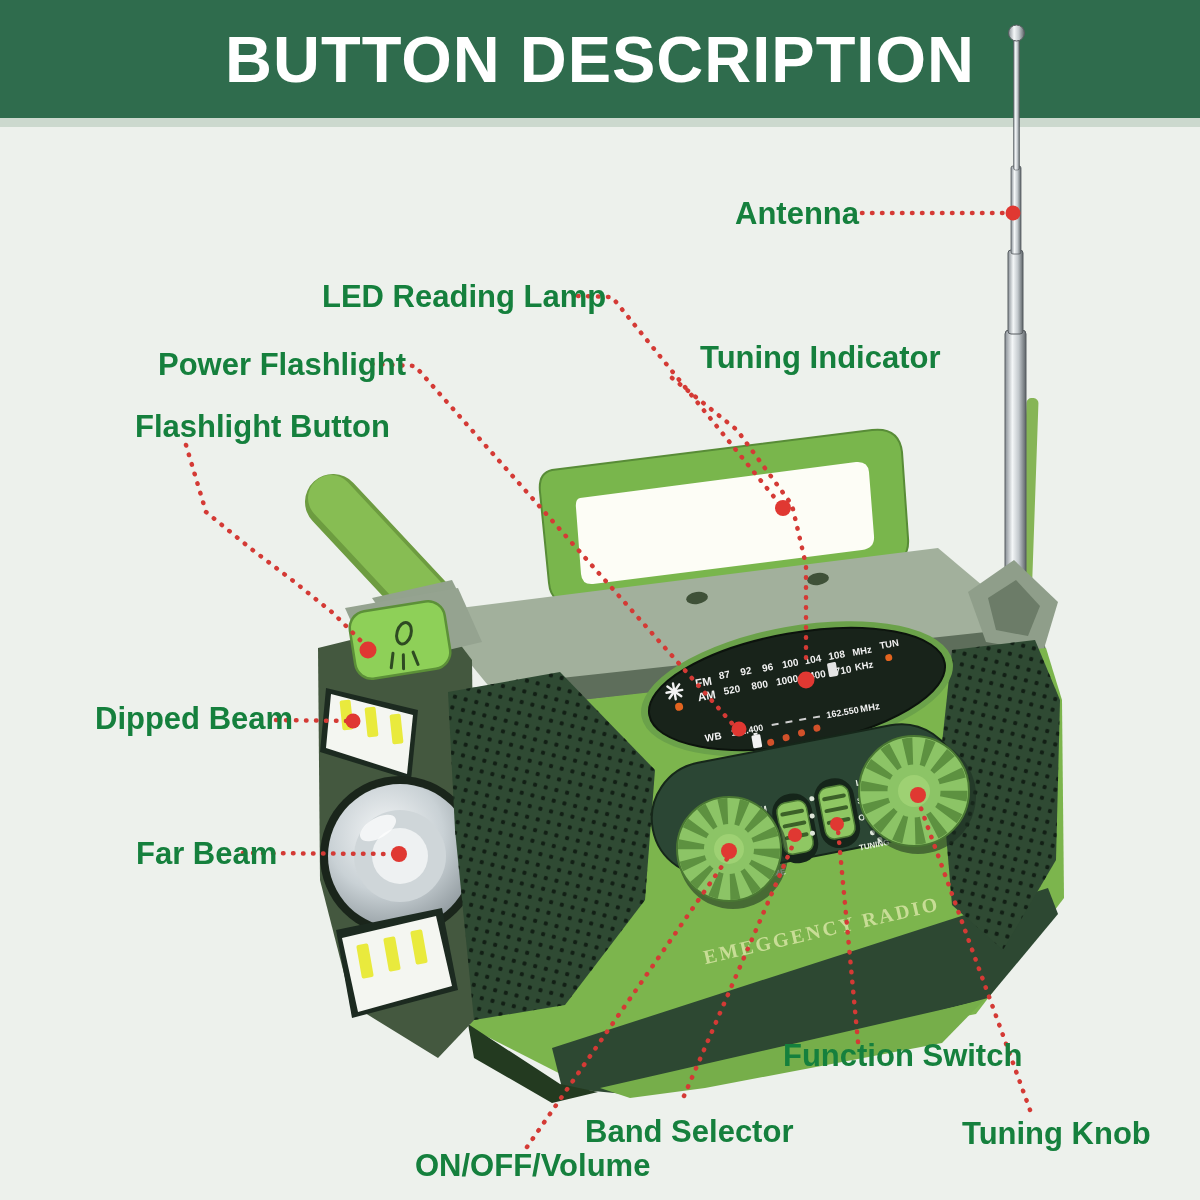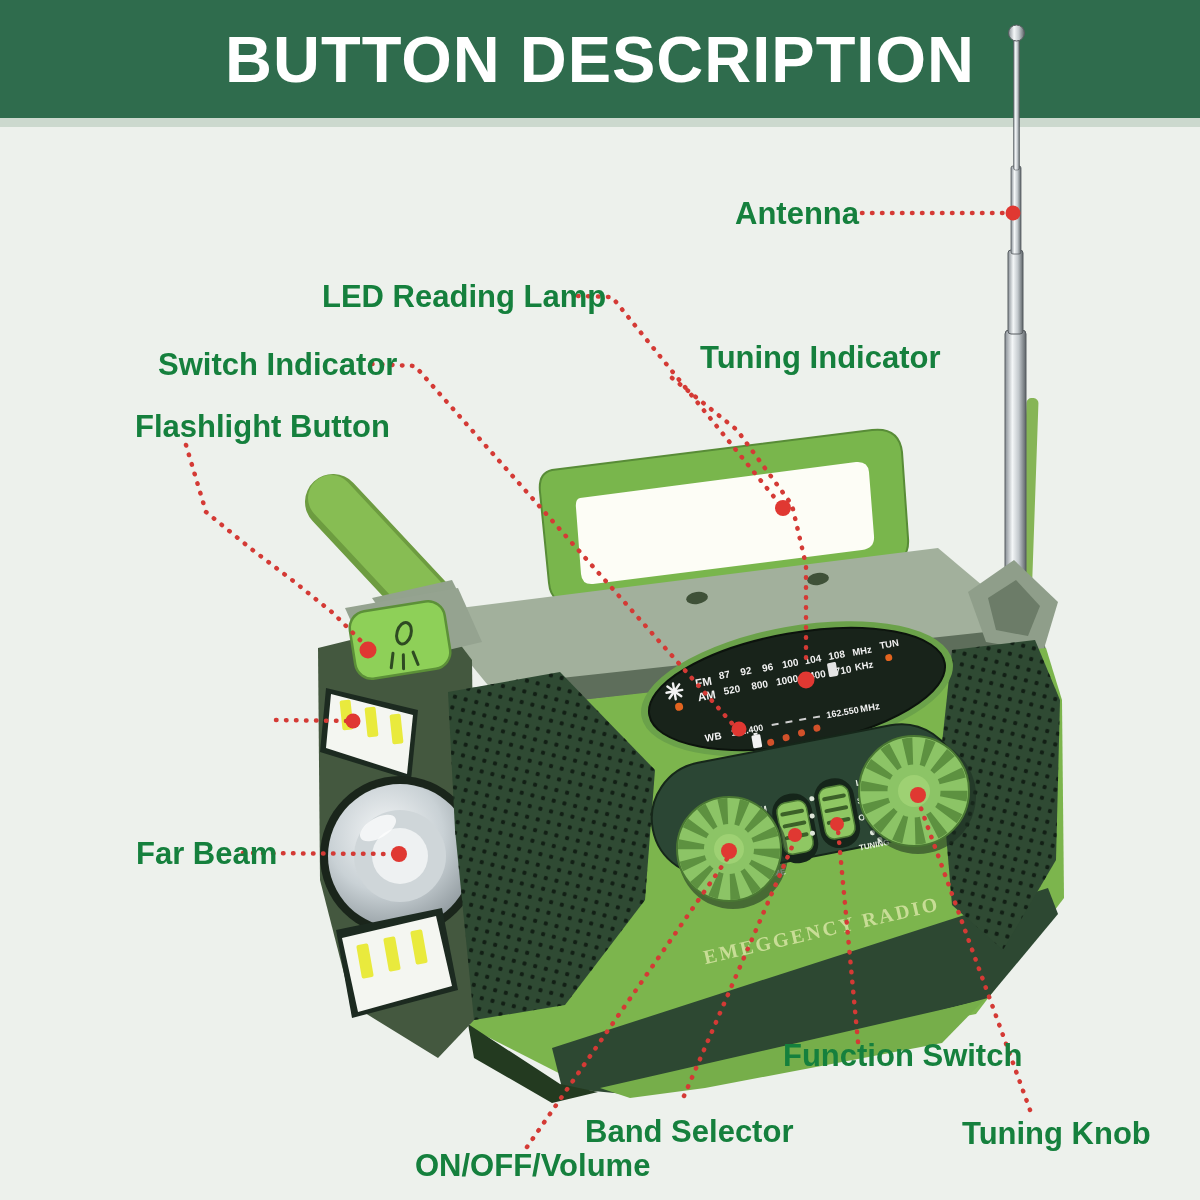--- a/index.html
+++ b/index.html
@@ -278,22 +278,23 @@
       <circle cx="399" cy="854" r="8"></circle>
       <circle cx="729" cy="851" r="8"></circle>
       <circle cx="795" cy="835" r="7"></circle>
       <circle cx="837" cy="824" r="7"></circle>
       <circle cx="918" cy="795" r="8"></circle>
     </g>
   </svg>
 
   <div class="callout" style="left:735px;top:198px;">Antenna</div>
   <div class="callout" style="left:322px;top:281px;text-align:center;">LED Reading Lamp</div>
-  <div class="callout" style="left:158px;top:349px;">Switch Indicator</div>
+  <div class="callout" style="left:158px;top:349px;">Power Flashlight</div>
   <div class="callout" style="left:98px;top:411px;margin-left:37px;">Flashlight Button</div>
   <div class="callout" style="left:700px;top:342px;">Tuning Indicator</div>
+  <div class="callout" style="left:95px;top:703px;">Dipped Beam</div>
   <div class="callout" style="left:110px;top:838px;margin-left:26px;">Far Beam</div>
   <div class="callout" style="left:739px;top:1040px;margin-left:44px;">Function Switch</div>
   <div class="callout" style="left:585px;top:1116px;">Band Selector</div>
   <div class="callout" style="left:415px;top:1150px;">ON/OFF/Volume</div>
   <div class="callout" style="left:962px;top:1118px;">Tuning Knob</div>
 
 </div>
 
 </body></html>

